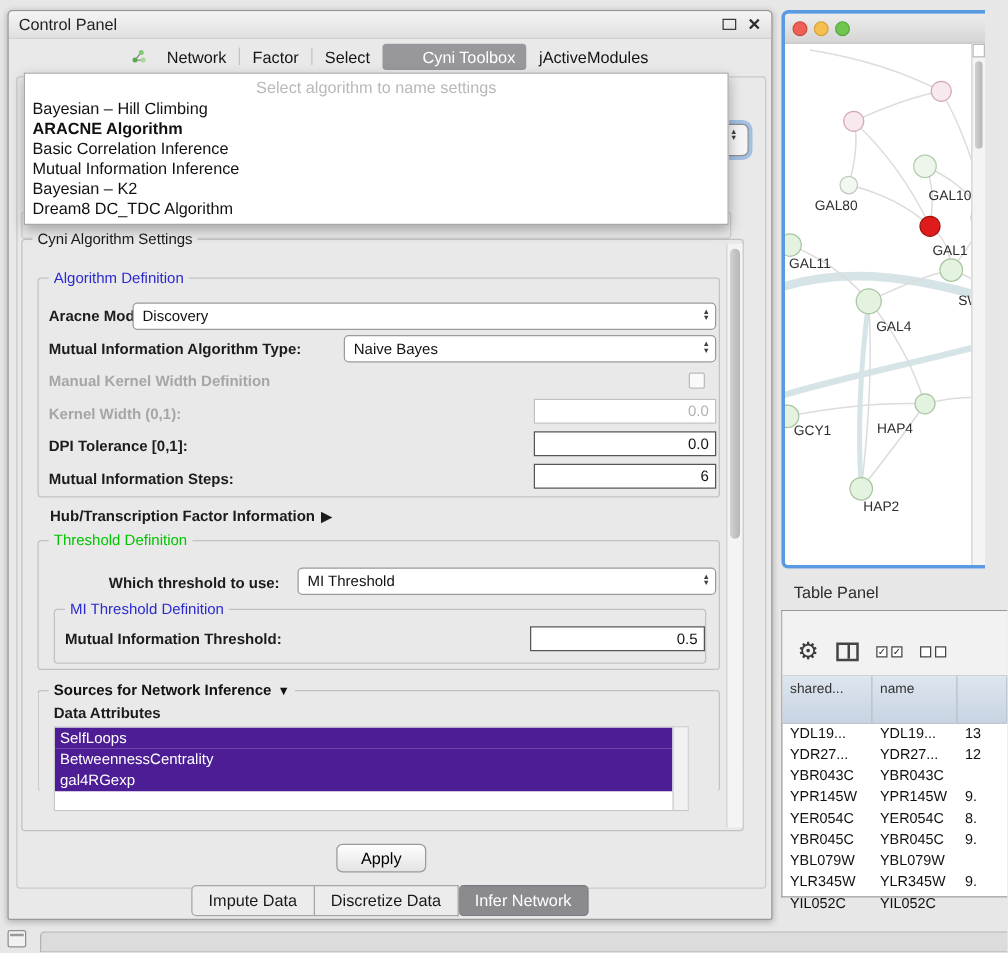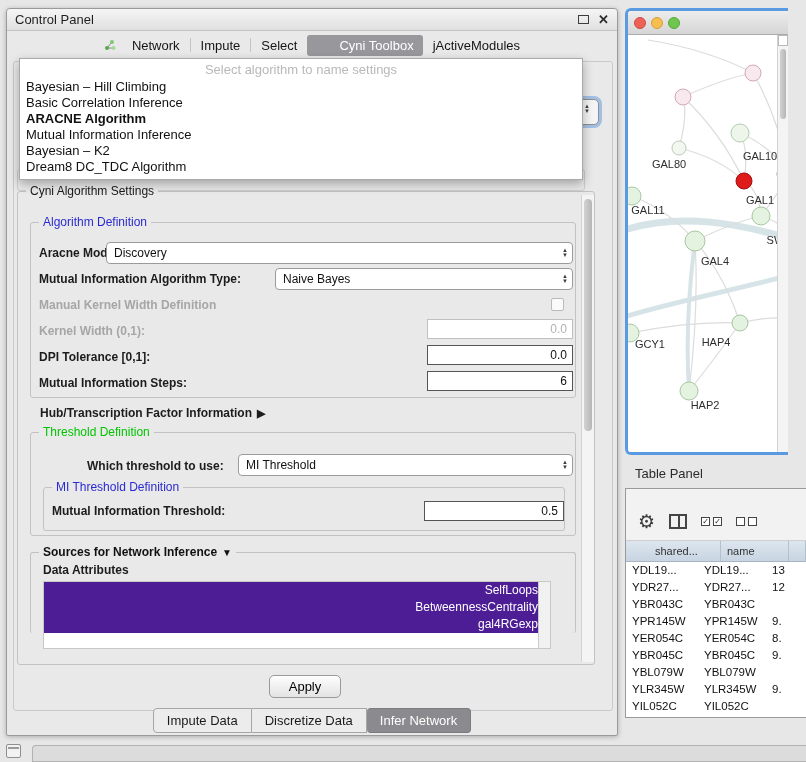--- a/index.html
+++ b/index.html
@@ -109,22 +109,22 @@
   #table-window { position:absolute; left:625px; top:488px; width:181px; height:230px;
     background:#fff; border:1px solid #9a9a9a; border-right:none; z-index:2; }
   .tp-toolbar { height:52px; background:#f2f2f2; border-bottom:1px solid #cfcfcf;
     display:flex; align-items:center; gap:14px; padding:14px 0 0 12px; }
   .gear { font-size:19px; color:#3a3a3a; line-height:1; }
   .cols-icon { width:18px; height:15px; border:2px solid #444; position:relative; }
   .cols-icon::after { content:""; position:absolute; left:50%; top:0; bottom:0; width:2px; background:#444; }
   .pair { display:flex; gap:3px; }
   .mini-box { width:9px; height:9px; border:1px solid #444; font-size:8px; line-height:8px;
     text-align:center; color:#222; background:#fff; }
-  .tp-header { height:21px; display:flex; background:linear-gradient(#dde6ef,#c8d4e2);
-    border-bottom:1px solid #a9b6c2; font-size:11px; color:#333;padding-left:23px; }
+  .tp-header { height:38px; display:flex; background:linear-gradient(#dde6ef,#c8d4e2);
+    border-bottom:1px solid #a9b6c2; font-size:11px; color:#333; }
   .tp-hcell { padding:4px 0 0 6px; border-right:1px solid #b4c0cc; overflow:hidden; white-space:nowrap; }
   .tp-row { height:17px; display:flex; font-size:11.5px; color:#111; }
   .tp-cell { padding:2px 0 0 6px; overflow:hidden; white-space:nowrap; }
   .c0 { width:72px; } .c1 { width:68px; } .c2 { flex:1; }
 
   
   #mini-restore { position:absolute; left:6px; top:744px; width:15px; height:14px;
     border:1px solid #8f8f8f; background:#f2f2f2; border-radius:2px; }
   #mini-restore::before { content:""; position:absolute; left:1px; right:1px; top:2px; height:2px; background:#9a9a9a; }
   #bottom-strip { position:absolute; left:32px; top:745px; width:774px; height:17px;
@@ -150,21 +150,21 @@
           <line x1="3" y1="9" x2="8" y2="3" stroke="#8a8a8a" stroke-width="1"></line>
           <line x1="3" y1="9" x2="9.5" y2="9" stroke="#8a8a8a" stroke-width="1"></line>
           <circle cx="3" cy="9" r="2" fill="#59a84f"></circle>
           <circle cx="8" cy="3" r="2" fill="#7fc96f"></circle>
           <circle cx="9.5" cy="9" r="2" fill="#a5d99a"></circle>
         </svg>
         <span>Network</span>
       </span>
       <span class="tab-sep"></span>
       <span class="cp-tab">
-        <span>Impute</span>
+        <span>Factor</span>
       </span>
       <span class="tab-sep"></span>
       <span class="cp-tab">
         <span>Select</span>
       </span>
       <span class="cp-tab active">
         <span>Cyni Toolbox</span>
       </span>
       <span class="cp-tab">
         <span>jActiveModules</span>
@@ -178,22 +178,22 @@
           <span>▲</span>
           <span>▼</span>
         </span>
     </div>
     <div id="hidden-group-line"></div>
 
     <div id="algo-popup">
       <div class="popup-placeholder">Select algorithm to name settings</div>
       <div>
           <div class="popup-item">Bayesian – Hill Climbing</div>
+          <div class="popup-item selected">ARACNE Algorithm</div>
           <div class="popup-item">Basic Correlation Inference</div>
-          <div class="popup-item selected">ARACNE Algorithm</div>
           <div class="popup-item">Mutual Information Inference</div>
           <div class="popup-item">Bayesian – K2</div>
           <div class="popup-item">Dream8 DC_TDC Algorithm</div>
         </div>
     </div>
 
     <div id="settings-group" class="group">
       <span class="legend">Cyni Algorithm Settings</span>
 
       <div class="v-scroll" style="left:563px; top:3px; width:13px; height:467px;">
@@ -258,21 +258,21 @@
 
         <div class="group" style="left:12px; top:54px; width:522px; height:44px;">
           <span class="legend blue">MI Threshold Definition</span>
           <span class="lbl" style="left:8px; top:16px;">Mutual Information Threshold:</span>
           <div class="field" style="left:380px; top:13px; width:140px;">
             <span>0.5</span>
           </div>
         </div>
       </div>
 
-      <div class="group" style="left:12px; top:360px; width:546px; height:81px; border-bottom:none;text-align:right;">
+      <div class="group" style="left:12px; top:360px; width:546px; height:81px; border-bottom:none;">
         <span class="legend dark">
           <span>Sources for Network Inference</span><span class="arrow-down">▼</span>
         </span>
         <span class="lbl" style="left:12px; top:10px;">Data Attributes</span>
         <div id="attr-list">
           <div>
               <div class="attr-item">SelfLoops</div>
               <div class="attr-item">BetweennessCentrality</div>
               <div class="attr-item">gal4RGexp</div>
             </div>

